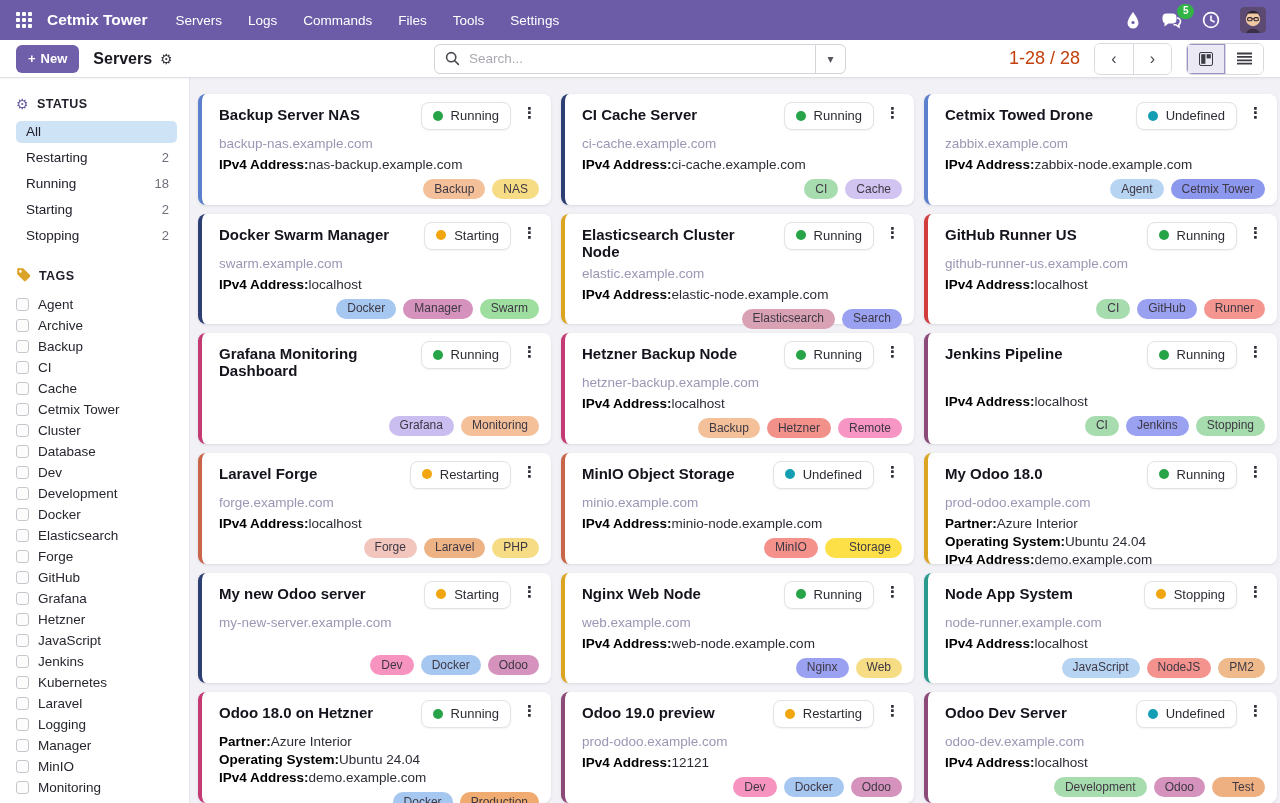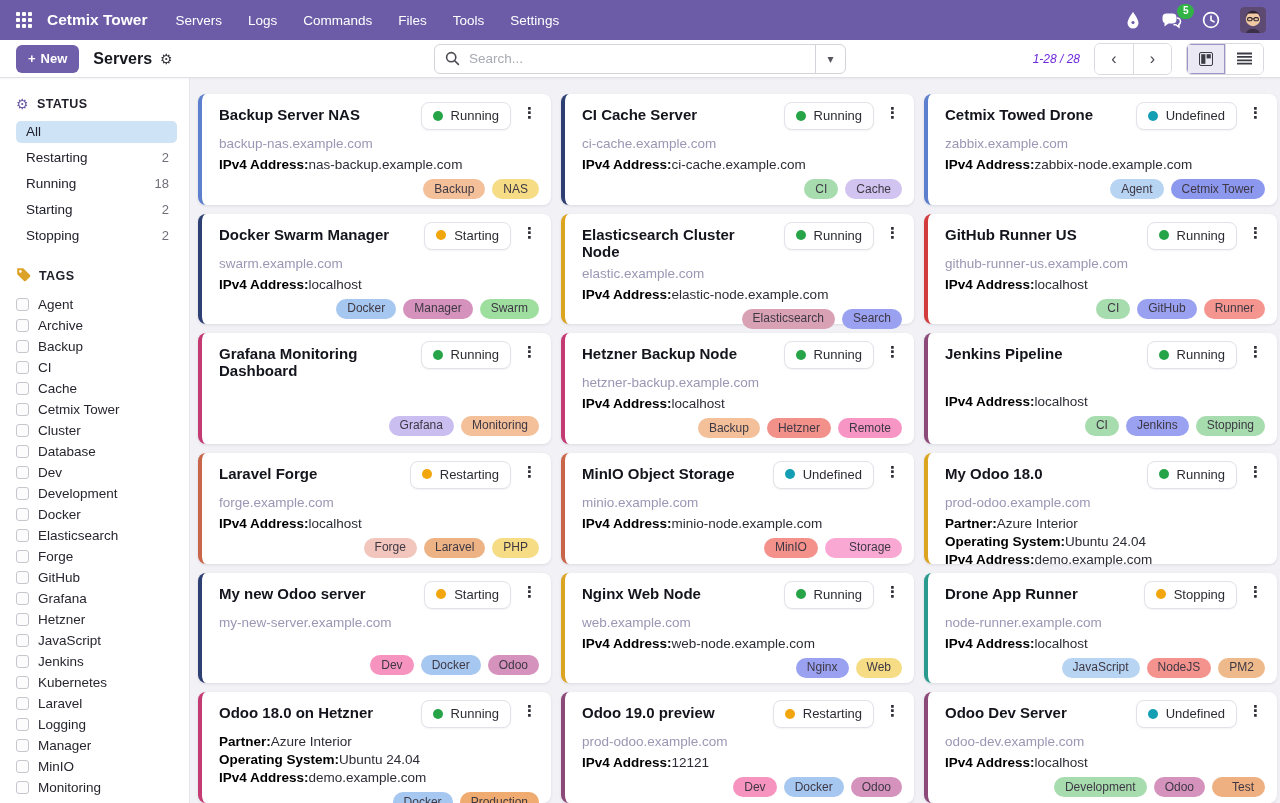--- a/index.html
+++ b/index.html
@@ -23,21 +23,21 @@
   .control { height:38px; background:#fff; border-bottom:1px solid #dfdfe6; box-shadow:0 1px 2px rgba(0,0,0,.04); display:flex; align-items:center; padding:0 16px; position:relative; z-index:5; }
   .btn-new { background:#6f5ea9; color:#fff; border:none; border-radius:6px; padding:6px 12px 7px; font-size:13px; font-weight:700; display:inline-flex; align-items:center; gap:5px; cursor:pointer; font-family:inherit; }
   .page-title { font-size:16px; font-weight:600; color:#17171f; margin:0 8px 0 14px; }
   .bc-gear { color:#35353d; font-size:14px; cursor:pointer; }
   .search { position:absolute; left:50%; transform:translateX(-50%); width:412px; height:30px; border:1px solid #d3d4da; border-radius:6px; background:#fff; display:flex; align-items:center; }
   .search input { flex:1; border:none; outline:none; font-size:13.5px; color:#333; padding-left:9px; font-family:inherit; background:transparent; }
   .search input::placeholder { color:#a9aab3; }
   .mag { margin-left:10px; display:flex; }
   .caret-btn { width:30px; align-self:stretch; border-left:1px solid #d3d4da; display:flex; align-items:center; justify-content:center; color:#55555e; font-size:12px; cursor:pointer; }
   .right-controls { margin-left:auto; display:flex; align-items:center; gap:14px; }
-  .pager-text { font-size:12px; color:#6d28d9;font-style:italic; }
+  .pager-text { font-size:18px; color:#c2410c; }
   .btn-group { display:flex; border:1px solid #d9dadf; border-radius:6px; overflow:hidden; background:#fff; }
   .btn-group .gbtn { width:38px; height:30px; background:#fff; border:none; color:#46464e; display:flex; align-items:center; justify-content:center; cursor:pointer; font-size:16px; font-family:inherit; }
   .btn-group .gbtn + .gbtn { border-left:1px solid #d9dadf; }
   .gbtn.active { background:#ebe9f4; outline:1px solid #9c93c7; outline-offset:-1px; }
 
   
   .page { display:flex; height:725px; }
   .sidebar { width:190px; background:#fff; border-right:1px solid #e4e4ea; padding:18px 12px 0 16px; overflow:hidden; flex-shrink:0; }
   .side-head { display:flex; align-items:center; gap:8px; font-size:12.5px; font-weight:700; letter-spacing:.4px; color:#20202b; margin-bottom:9px; }
   .side-head .hgear { color:#6a5ba3; font-size:14px; }
@@ -565,21 +565,21 @@
       </div>
       <span class="kebab">⋮</span>
     </div>
     <div class="host">minio.example.com</div>
     <div class="card-bottom">
       <div class="fields">
             <div class="field"><b>IPv4 Address:</b><span>minio-node.example.com</span></div>
           </div>
       <div class="tags">
             <span class="tag" style="background: rgb(244, 145, 139);">MinIO</span>
-            <span class="tag" style="background: #f9a8d4; padding-left: 24px;">Storage</span>
+            <span class="tag" style="background: #fde047; padding-left: 24px;">Storage</span>
           </div>
     </div>
   </article>
 
   <article class="card" style="border-left-color: rgb(219, 164, 33);">
     <div class="card-head">
       <div class="card-title">My Odoo 18.0</div>
       <div class="status-pill">
         <span class="dot" style="background: rgb(39, 163, 72);"></span>
         <span class="status-text">Running</span>
@@ -637,21 +637,21 @@
           </div>
       <div class="tags">
             <span class="tag" style="background: rgb(153, 161, 240);">Nginx</span>
             <span class="tag" style="background: rgb(245, 220, 133);">Web</span>
           </div>
     </div>
   </article>
 
   <article class="card" style="border-left-color: rgb(42, 154, 143);">
     <div class="card-head">
-      <div class="card-title">Drone App Runner</div>
+      <div class="card-title">Node App System</div>
       <div class="status-pill">
         <span class="dot" style="background: rgb(242, 166, 13);"></span>
         <span class="status-text">Stopping</span>
       </div>
       <span class="kebab">⋮</span>
     </div>
     <div class="host">node-runner.example.com</div>
     <div class="card-bottom">
       <div class="fields">
             <div class="field"><b>IPv4 Address:</b><span>localhost</span></div>

